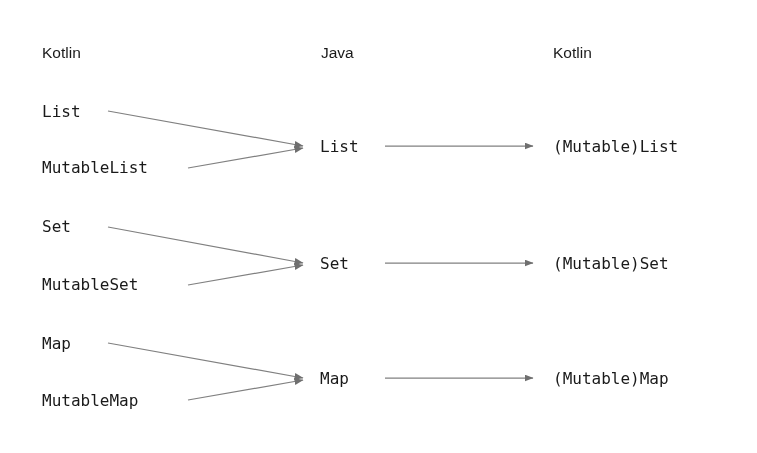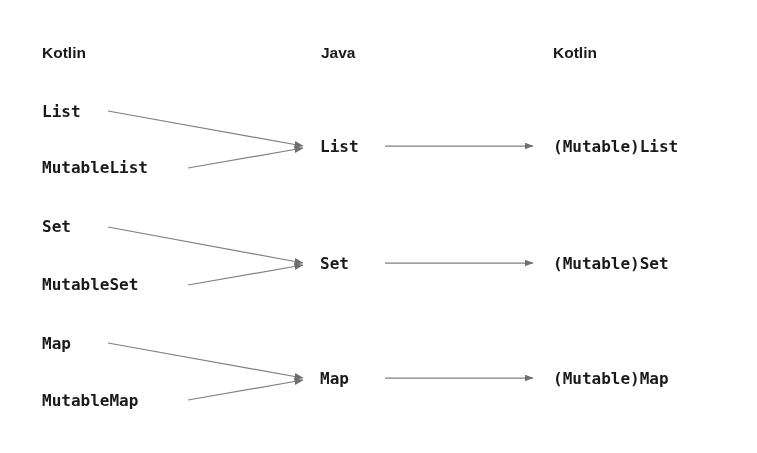--- a/index.html
+++ b/index.html
@@ -11,21 +11,20 @@
     width: 757px;
     height: 453px;
     overflow: hidden;
     font-family: "Liberation Sans", sans-serif;
   }
   #diagram-root {
     position: relative;
     width: 757px;
     height: 453px;
     background: #ffffff;
-    font-weight: bold;
   }
   svg#diagram-svg {
     position: absolute;
     top: 0;
     left: 0;
     width: 757px;
     height: 453px;
     display: block;
   }
   text.col-header {

